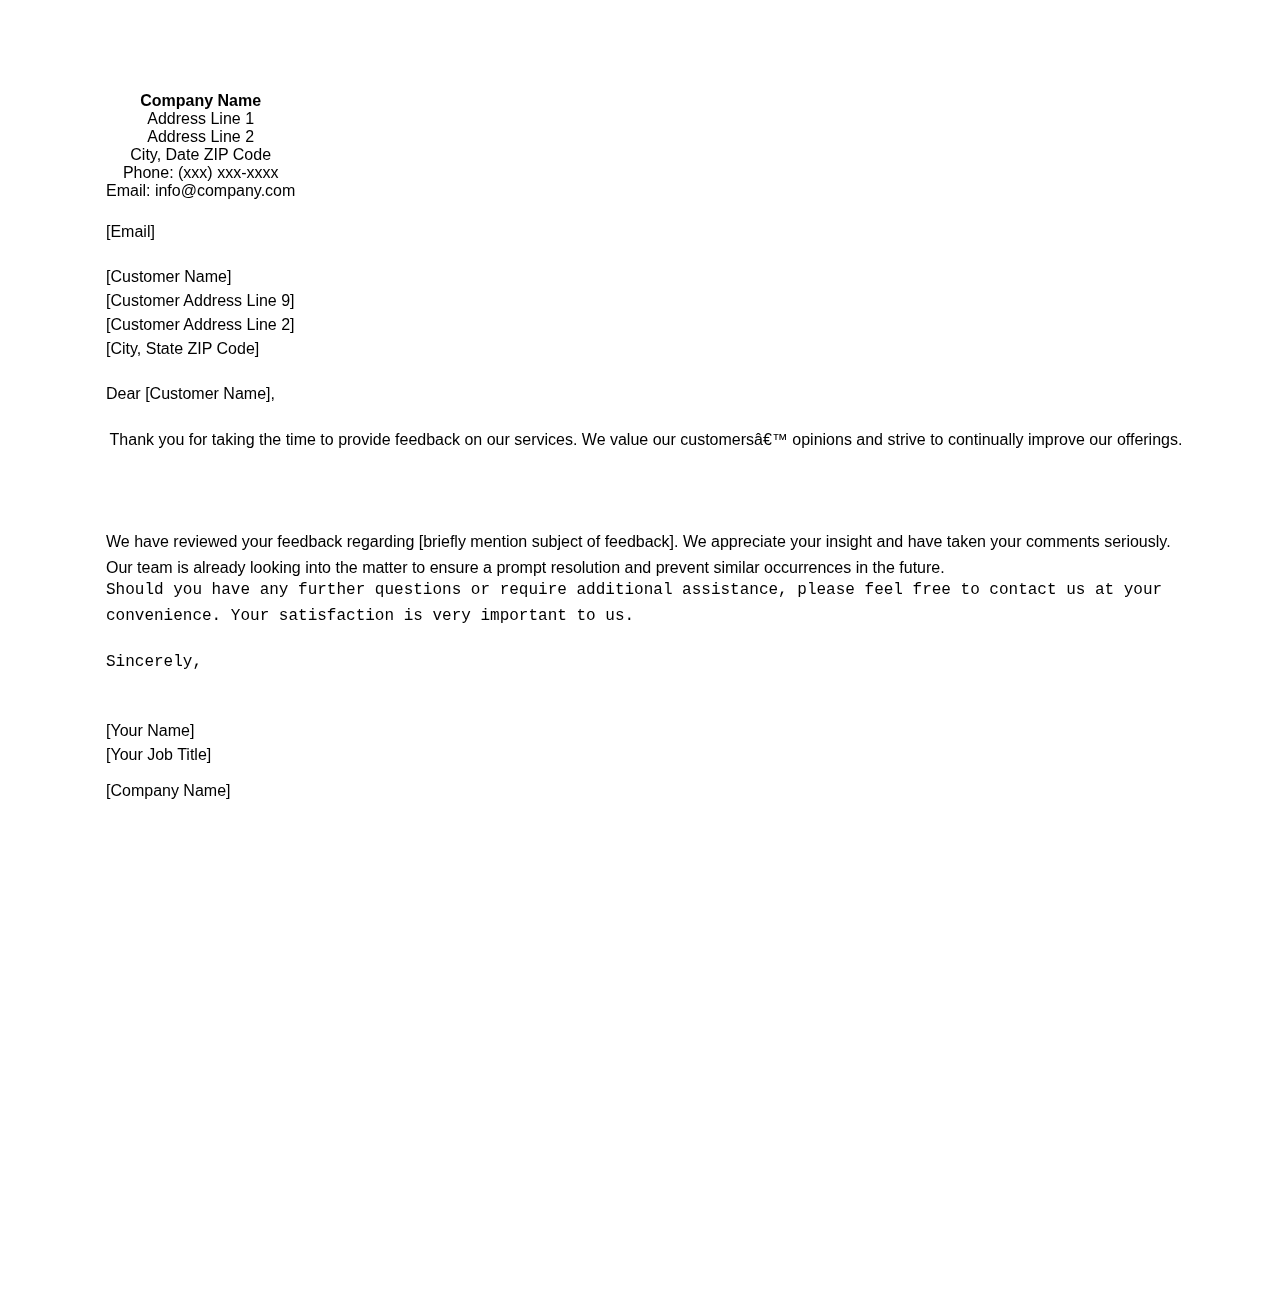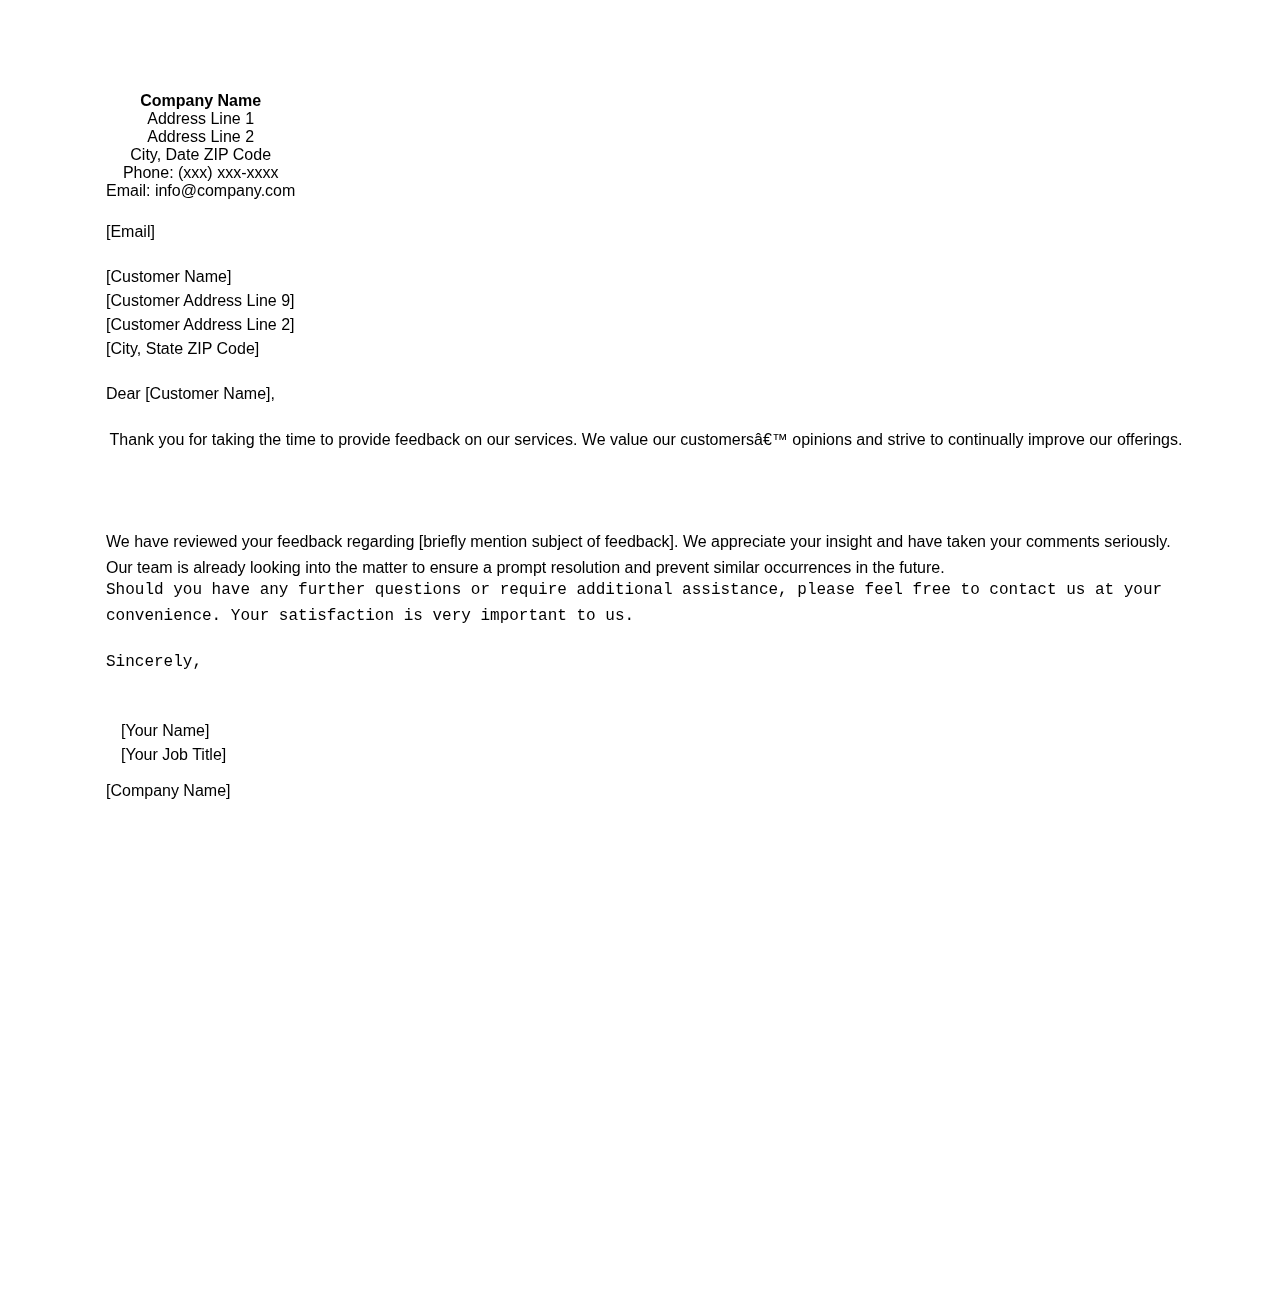--- a/index.html
+++ b/index.html
@@ -35,21 +35,21 @@
       width: 1080px;
       line-height: 26px;
       white-space: normal;
       margin: 0;
     }
     .p1 { top: 427px; text-align: center; }
     .p2 { top: 529px; }
     .p3 { top: 577px; font-family: Liberation Mono, monospace; }
     .closing { top: 650px; line-height: 24px; font-family: Liberation Mono, monospace; }
     .signature { position: absolute; left: 0; top: 719px; line-height: 24px; }
-    .signature div { white-space: nowrap; margin-left: 15px; }
+    .signature div { white-space: nowrap; }
     .sig-company { top: 779px; line-height: 24px; }
   </style>
 </head>
 <body>
 
 <div class="page">
 
   <div class="header-block">
     <div class="company-name">Company Name</div>
     <div>Address Line 1</div>

